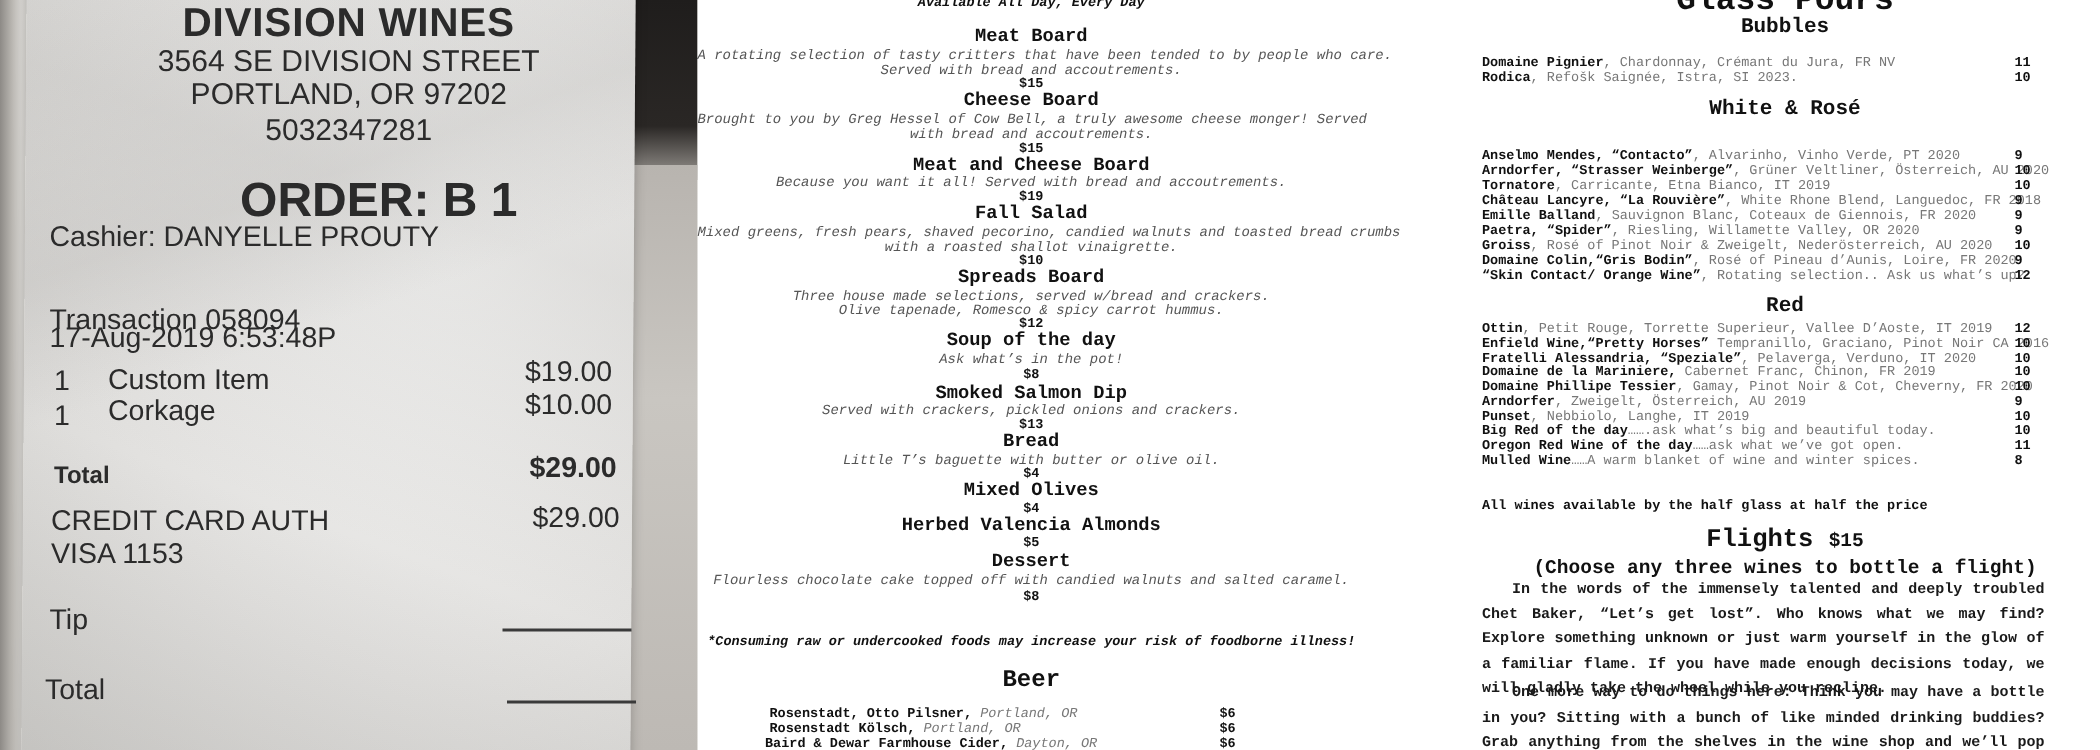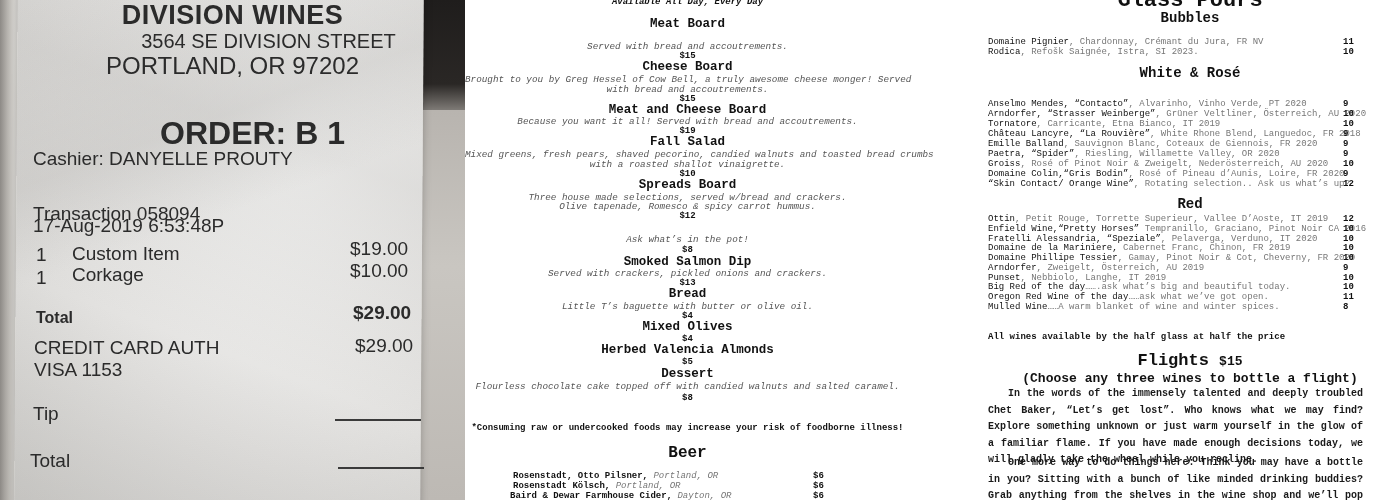--- a/index.html
+++ b/index.html
@@ -24,22 +24,22 @@
     background:
       linear-gradient(160deg, rgba(255,255,255,0.0) 0%, rgba(170,168,165,0.25) 30%, rgba(255,255,255,0) 45%),
       linear-gradient(20deg, rgba(150,148,145,0.25) 0%, rgba(255,255,255,0) 35%, rgba(170,168,165,0.2) 70%, rgba(255,255,255,0) 100%),
       radial-gradient(ellipse at 70% 30%, #f4f4f3 0%, #e2e1df 60%, #d3d2cf 100%);
     transform: rotate(0.4deg);
     box-shadow: 0 0 8px rgba(0,0,0,0.25);
   }
   .rc { position: absolute; font-family: "Liberation Sans", sans-serif; color: #2b2b2b; white-space: nowrap; }
   .rc.center { left: 0; width: 465px; text-align: center; }
   .rc.store { top: 0; font-size: 27px; font-weight: bold; letter-spacing: 0.5px; }
-  .rc.addr1 { top: 30px; font-size: 20px; margin-left: 36px; }
-  .rc.addr2 { top: 52px; font-size: 24px; }
+  .rc.addr1 { top: 30px; font-size: 20px; }
+  .rc.addr2 { top: 52px; font-size: 20px; }
   .rc.phone { top: 76px; font-size: 20px; }
   .rc.order { top: 115px; font-size: 32px; font-weight: bold; left: 0; width: 465px; text-align: center; padding-left: 40px; }
   .rc.cashier { top: 148px; left: 33px; font-size: 19px; }
   .rc.datetime { top: 171px; left: 33px; font-size: 19px; margin-top: 44px; }
   .rc.txn { top: 203px; left: 33px; font-size: 19px; }
   .rc.qty { left: 36px; font-size: 19px; }
   .rc.iname { left: 72px; font-size: 19px; }
   .rc.amt { left: 350px; font-size: 19px; }
   .rc.total-lbl { top: 309px; left: 36px; font-size: 16px; font-weight: bold; }
   .rc.total-amt { top: 302px; left: 353px; font-size: 19px; font-weight: bold; }
@@ -53,50 +53,51 @@
   
   .menu { position: absolute; top: 0; height: 500px; color: #111; }
   .menu.food { left: 465px; width: 445px; }
   .menu.wine { left: 980px; width: 420px; }
   .m { position: absolute; white-space: nowrap; }
   .m.c { left: 0; right: 0; text-align: center; }
   .avail { top: -3px; font-size: 9px; font-weight: bold; font-style: italic; }
   .item-name { font-size: 12.5px; font-weight: bold; }
   .item-desc { font-size: 9.3px; font-style: italic; color: #555; }
   .item-price { font-size: 9px; font-weight: bold; }
-  .warn { font-size: 9px; font-weight: bold; }
+  .warn { font-size: 9px; font-weight: bold; font-style: italic; }
   .beer-title { font-size: 16px; font-weight: bold; }
   .beer-row { position: absolute; left: 0; width: 445px; font-size: 9px; height: 10px; }
   .beer-row .bn { position: absolute; font-weight: bold; white-space: nowrap; }
   .beer-row .bl { font-weight: normal; font-style: italic; color: #777; }
   .beer-row .bp { position: absolute; left: 348px; font-weight: bold; }
 
   .wine-title { font-size: 22px; font-weight: bold; top: -12px; }
   .section-h { font-size: 14px; font-weight: bold; }
   .wrow { position: absolute; left: 8px; width: 410px; font-size: 9px; height: 10px; white-space: nowrap; }
-  .wrow .wn { font-weight: normal; text-align: center; }
+  .wrow .wn { font-weight: bold; text-align: center; }
   .wrow .wd { color: #777; }
   .wrow .wp { position: absolute; left: 355px; font-weight: bold; }
   .note { left: 8px; font-size: 9px; font-weight: bold; }
   .flights { font-size: 17px; font-weight: bold; }
   .flights .fp { font-size: 13px; }
   .flights-sub { font-size: 13px; font-weight: bold; }
   .para { position: absolute; left: 8px; width: 375px; font-size: 10px; line-height: 16.5px; text-align: justify; text-indent: 20px; font-weight: bold; color: #1a1a1a; }
 </style>
 </head>
 <body>
 
 <div class="photo">
   <div class="dark-corner"></div>
   <div class="right-bg"></div>
   <div class="paper"></div>
 
   <div class="rc center store">DIVISION WINES</div>
   <div class="rc center addr1">3564 SE DIVISION STREET</div>
   <div class="rc center addr2">PORTLAND, OR 97202</div>
+  <div class="rc center phone">5032347281</div>
   <div class="rc order">ORDER: B 1</div>
   <div class="rc cashier">Cashier: DANYELLE PROUTY</div>
   <div class="rc datetime">17-Aug-2019 6:53:48P</div>
   <div class="rc txn">Transaction 058094</div>
 
   <div class="rc qty" style="top:244px">1</div>
   <div class="rc iname" style="top:243px">Custom Item</div>
   <div class="rc amt" style="top:238px">$19.00</div>
   <div class="rc qty" style="top:267px">1</div>
   <div class="rc iname" style="top:264px">Corkage</div>
@@ -110,20 +111,21 @@
   <div class="rc tip">Tip</div>
   <div class="sig-line" style="left:335px; top:419px;"></div>
   <div class="rc total2">Total</div>
   <div class="sig-line" style="left:338px; top:467px;"></div>
 </div>
 
 <div class="menu food">
   <div class="m c avail">Available All Day, Every Day</div>
 
   <div class="m c item-name" style="top:17px">Meat Board</div>
+  <div class="m c item-desc" style="top:31px">A rotating selection of tasty critters that have been tended to by people who care.</div>
   <div class="m c item-desc" style="top:41px">Served with bread and accoutrements.</div>
   <div class="m c item-price" style="top:51px">$15</div>
 
   <div class="m c item-name" style="top:60px">Cheese Board</div>
   <div class="m c item-desc" style="top:74px">Brought to you by Greg Hessel of Cow Bell, a truly awesome cheese monger! Served</div>
   <div class="m c item-desc" style="top:84px">with bread and accoutrements.</div>
   <div class="m c item-price" style="top:94px">$15</div>
 
   <div class="m c item-name" style="top:103px">Meat and Cheese Board</div>
   <div class="m c item-desc" style="top:116px">Because you want it all! Served with bread and accoutrements.</div>
@@ -132,20 +134,21 @@
   <div class="m c item-desc" style="top:149px">Mixed greens, fresh pears, shaved pecorino, candied walnuts and toasted bread crumbs</div>
   <div class="m c item-name" style="top:135px">Fall Salad</div>
   <div class="m c item-desc" style="top:159px">with a roasted shallot vinaigrette.</div>
   <div class="m c item-price" style="top:169px">$10</div>
 
   <div class="m c item-desc" style="top:192px">Three house made selections, served w/bread and crackers.</div>
   <div class="m c item-name" style="top:178px">Spreads Board</div>
   <div class="m c item-desc" style="top:201px">Olive tapenade, Romesco &amp; spicy carrot hummus.</div>
   <div class="m c item-price" style="top:211px">$12</div>
 
+  <div class="m c item-name" style="top:220px">Soup of the day</div>
   <div class="m c item-desc" style="top:234px">Ask what’s in the pot!</div>
   <div class="m c item-price" style="top:245px">$8</div>
 
   <div class="m c item-name" style="top:255px">Smoked Salmon Dip</div>
   <div class="m c item-desc" style="top:268px">Served with crackers, pickled onions and crackers.</div>
   <div class="m c item-price" style="top:278px">$13</div>
 
   <div class="m c item-name" style="top:287px">Bread</div>
   <div class="m c item-desc" style="top:301px">Little T’s baguette with butter or olive oil.</div>
   <div class="m c item-price" style="top:311px">$4</div>

